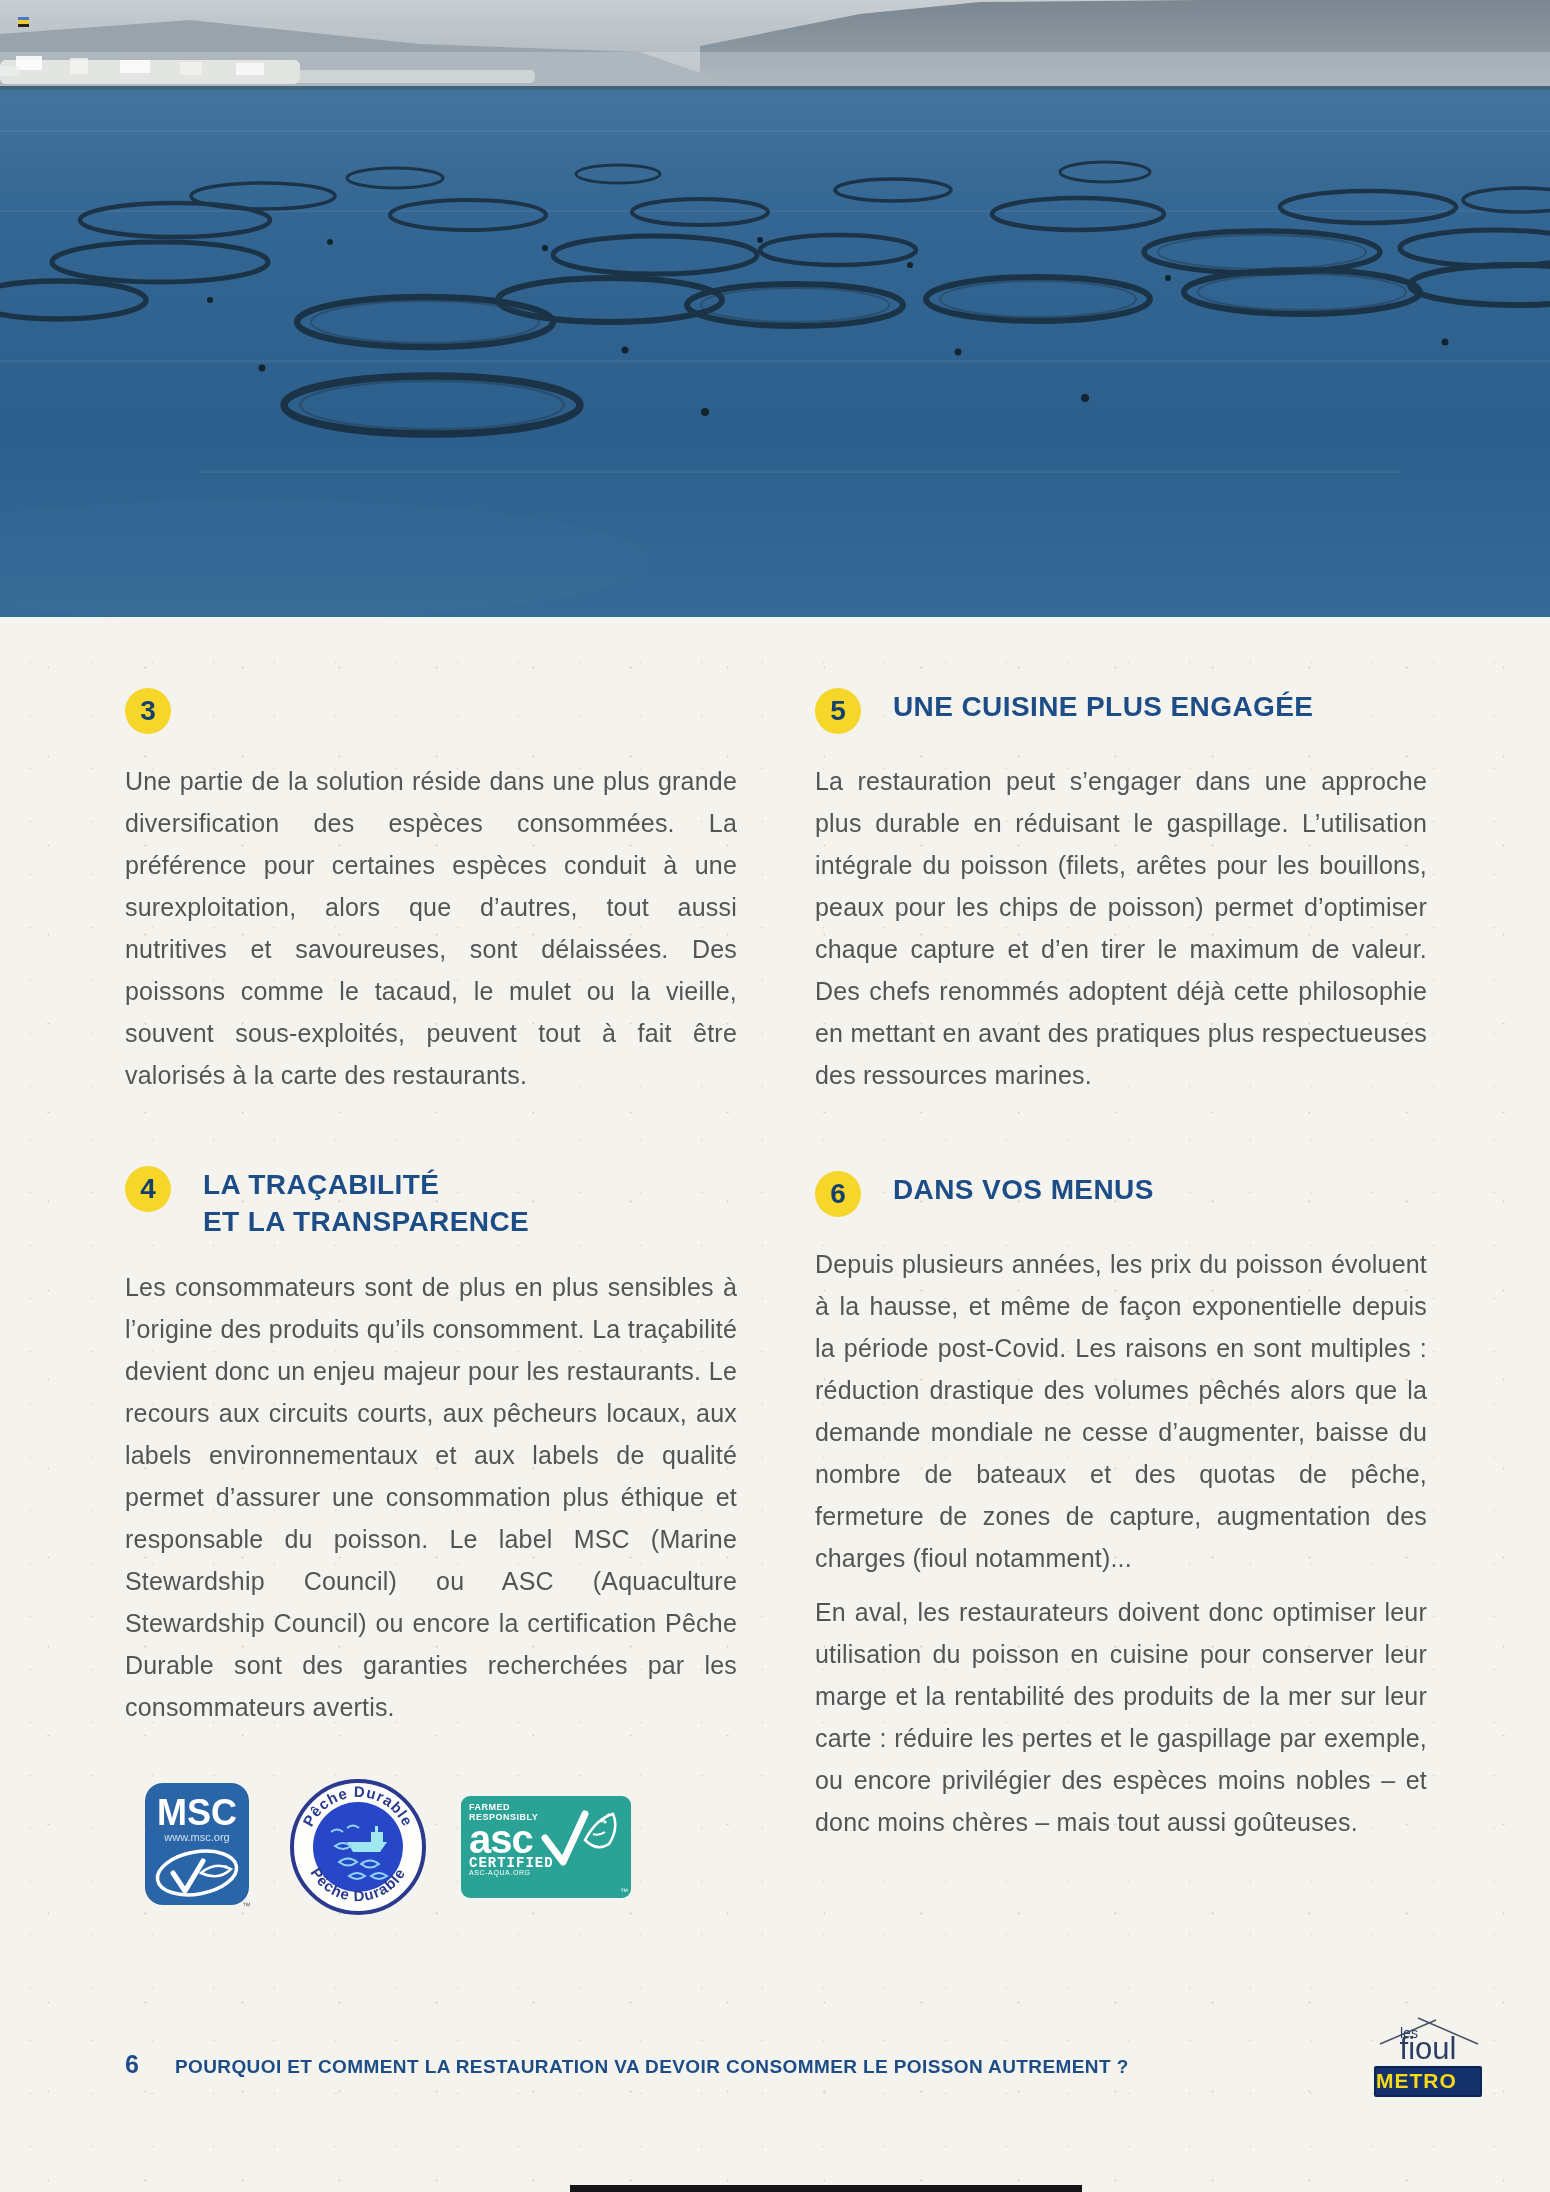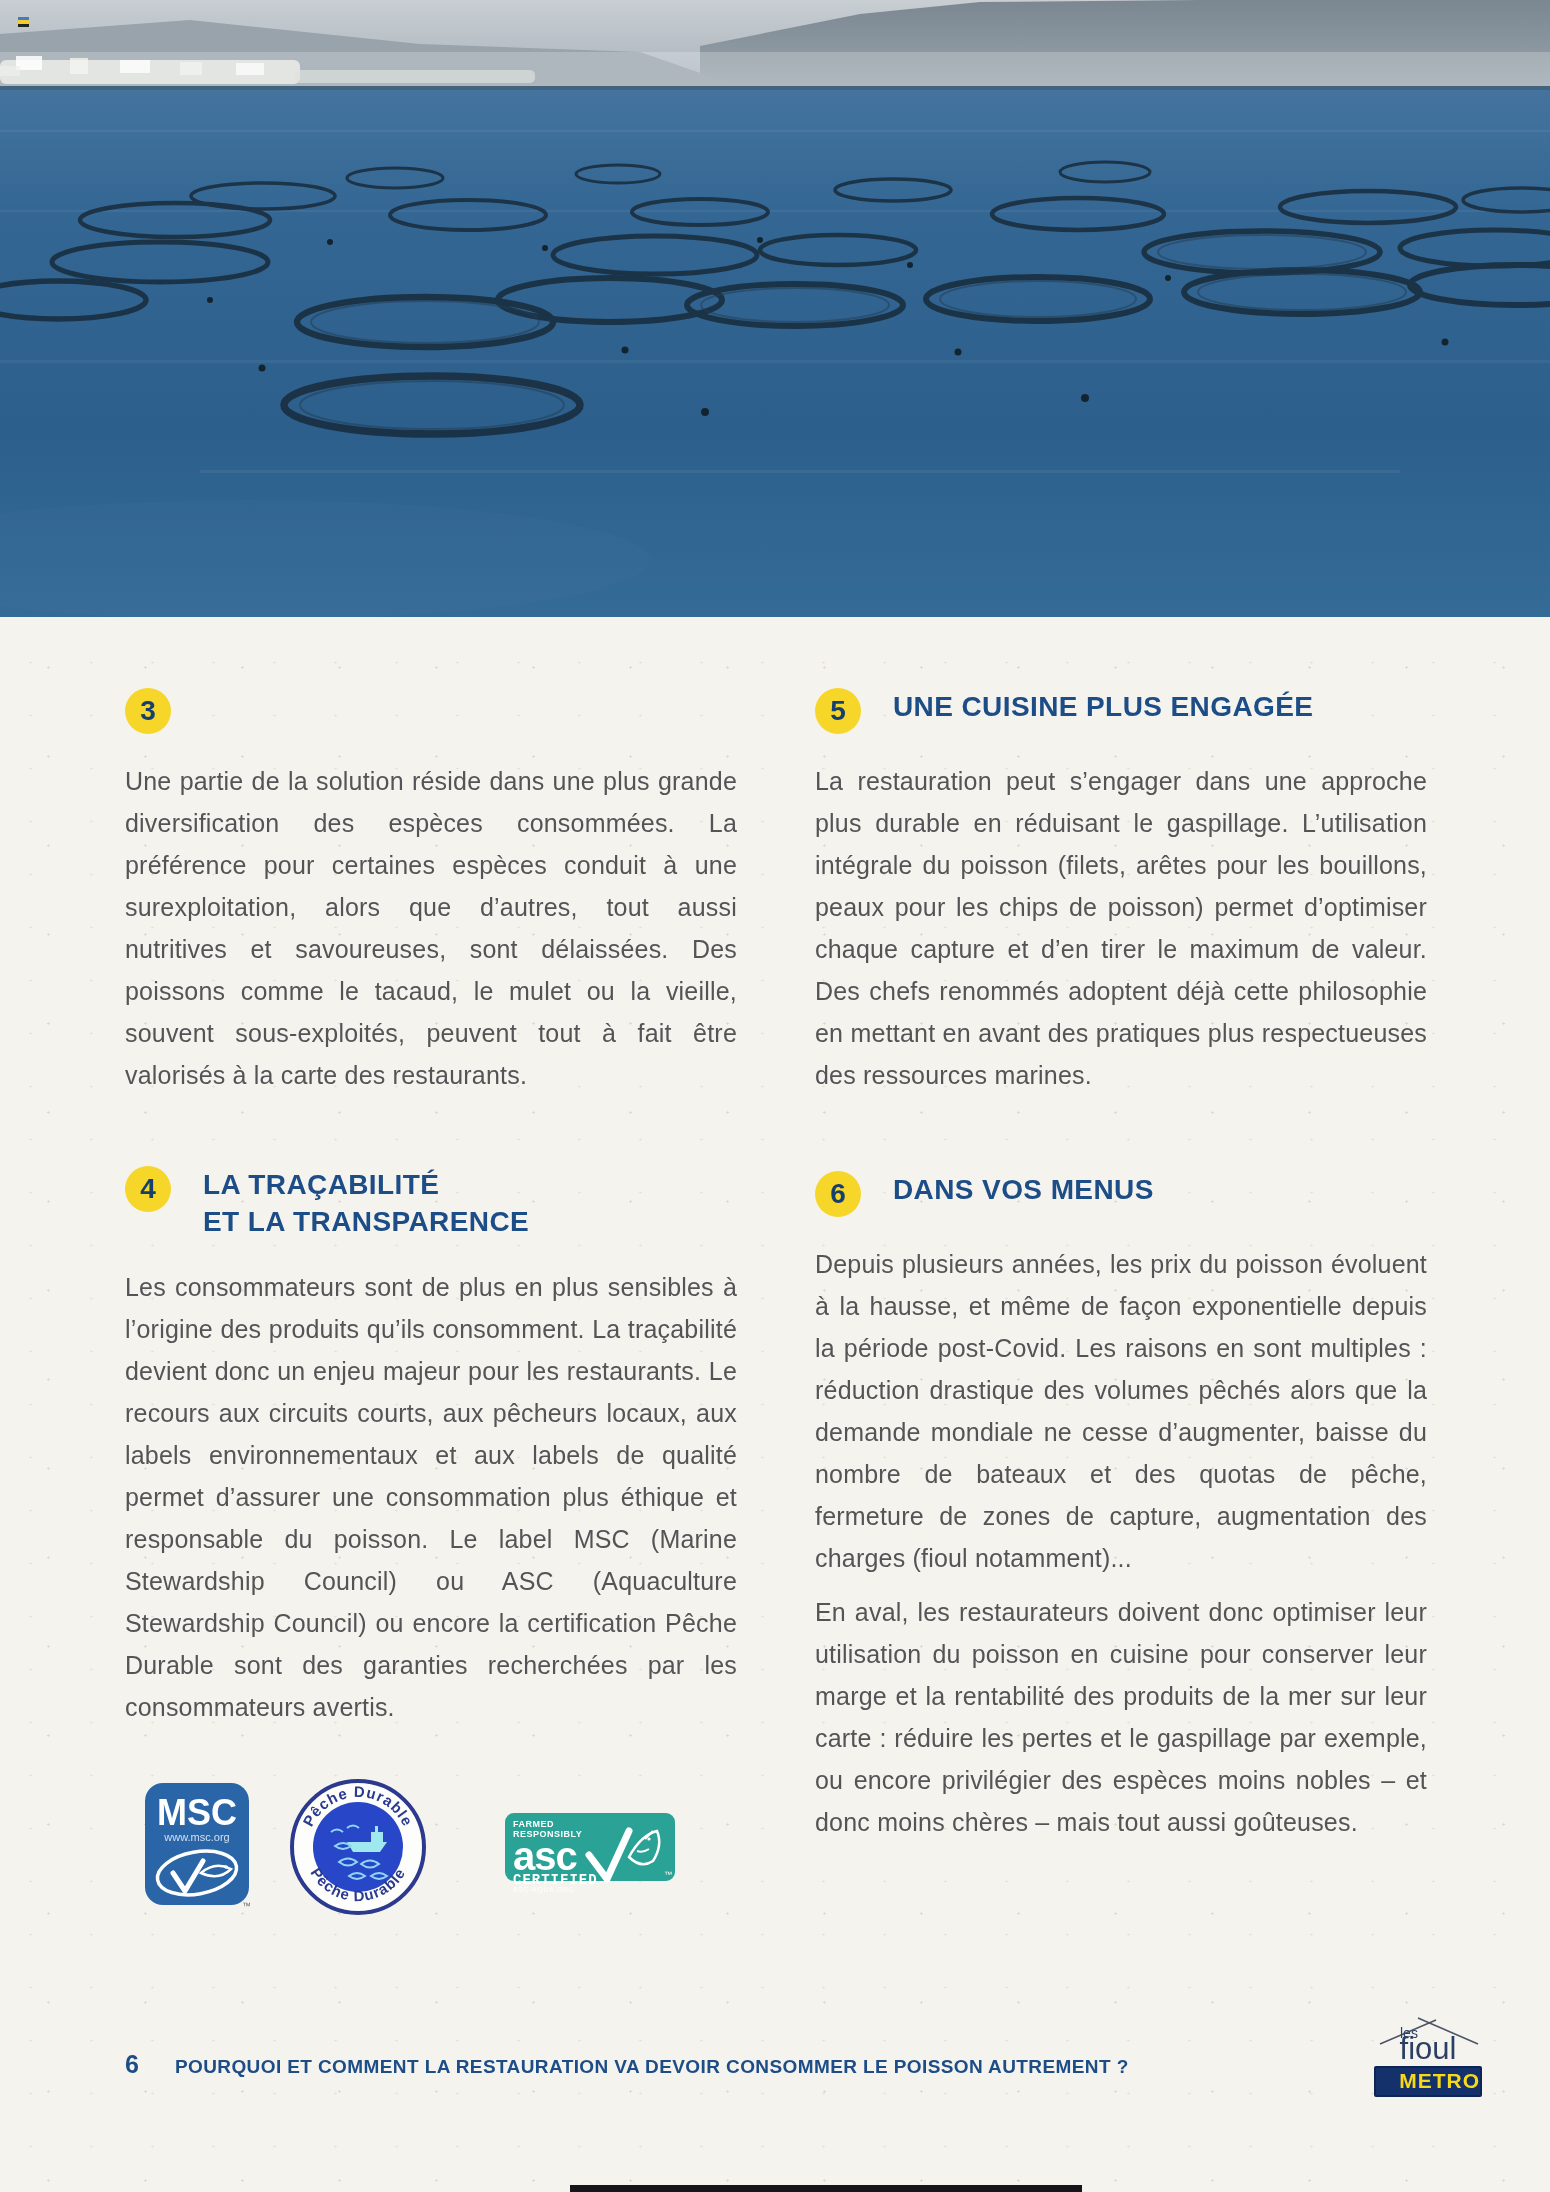--- a/index.html
+++ b/index.html
@@ -35,40 +35,40 @@
   .sec-title span{display:block;}
   p.body{
     margin:26px 0 0 0;font-size:25px;line-height:42px;color:#545456;
     text-align:justify;letter-spacing:.2px;
   }
   .mt-s4{margin-top:70px;}
   .mt-s6{margin-top:75px;}
   p.body2{margin-top:12px;}
   .logos{display:flex;align-items:center;margin:48px 0 0 18px;gap:32px;}
   .asc-box{
-    position:relative;width:170px;height:68px;background:#2aa396;border-radius:9px;
-    color:#fff;padding:6px 8px;box-sizing:border-box;margin-left:44px;
+    position:relative;width:170px;height:102px;background:#2aa396;border-radius:9px;
+    color:#fff;padding:6px 8px;box-sizing:border-box;
   }
   .asc-tiny{font-size:9px;font-weight:700;letter-spacing:.5px;line-height:10px;}
   .asc-big{font-size:40px;font-weight:700;line-height:34px;letter-spacing:-1px;}
   .asc-cert{font-size:14px;font-weight:700;letter-spacing:1px;line-height:11px;margin-top:2px;font-family:Liberation Mono, monospace;}
   .asc-site{font-size:7px;letter-spacing:.6px;line-height:8px;}
   .asc-art{position:absolute;right:4px;top:4px;}
   .asc-tm{position:absolute;right:3px;bottom:2px;font-size:8px;}
   .footer{position:absolute;left:125px;top:2050px;display:flex;align-items:baseline;gap:36px;}
   .footer .pnum{font-size:25px;font-weight:700;color:#1d4d87;}
   .footer .ftitle{font-size:19px;font-weight:700;color:#1d4d87;letter-spacing:.4px;}
   .metro-logo{position:absolute;left:1374px;top:2014px;width:108px;}
   .metro-roof{display:block;margin:0 auto;}
   .halles-wrap{position:relative;text-align:center;margin-top:-14px;}
   .les-txt{position:absolute;left:26px;top:-9px;font-size:14px;color:#2b3f63;font-weight:400;}
   .halles-txt{font-size:31px;color:#2b3f63;letter-spacing:0px;line-height:30px;}
   .metro-bar{
     margin-top:2px;background:#14316b;border:2px solid #0d2554;border-radius:2px;
-    text-align:right;padding:1px 0 2px 0;
+    text-align:left;padding:1px 0 2px 0;
   }
   .metro-bar span{color:#f7d917;font-weight:700;font-size:21px;letter-spacing:1px;}
   .bottom-bar{position:absolute;left:570px;top:2185px;width:512px;height:7px;background:#15151a;}
 </style>
 </head>
 <body>
 
 <div class="page">
 
   <div class="corner-flag">

